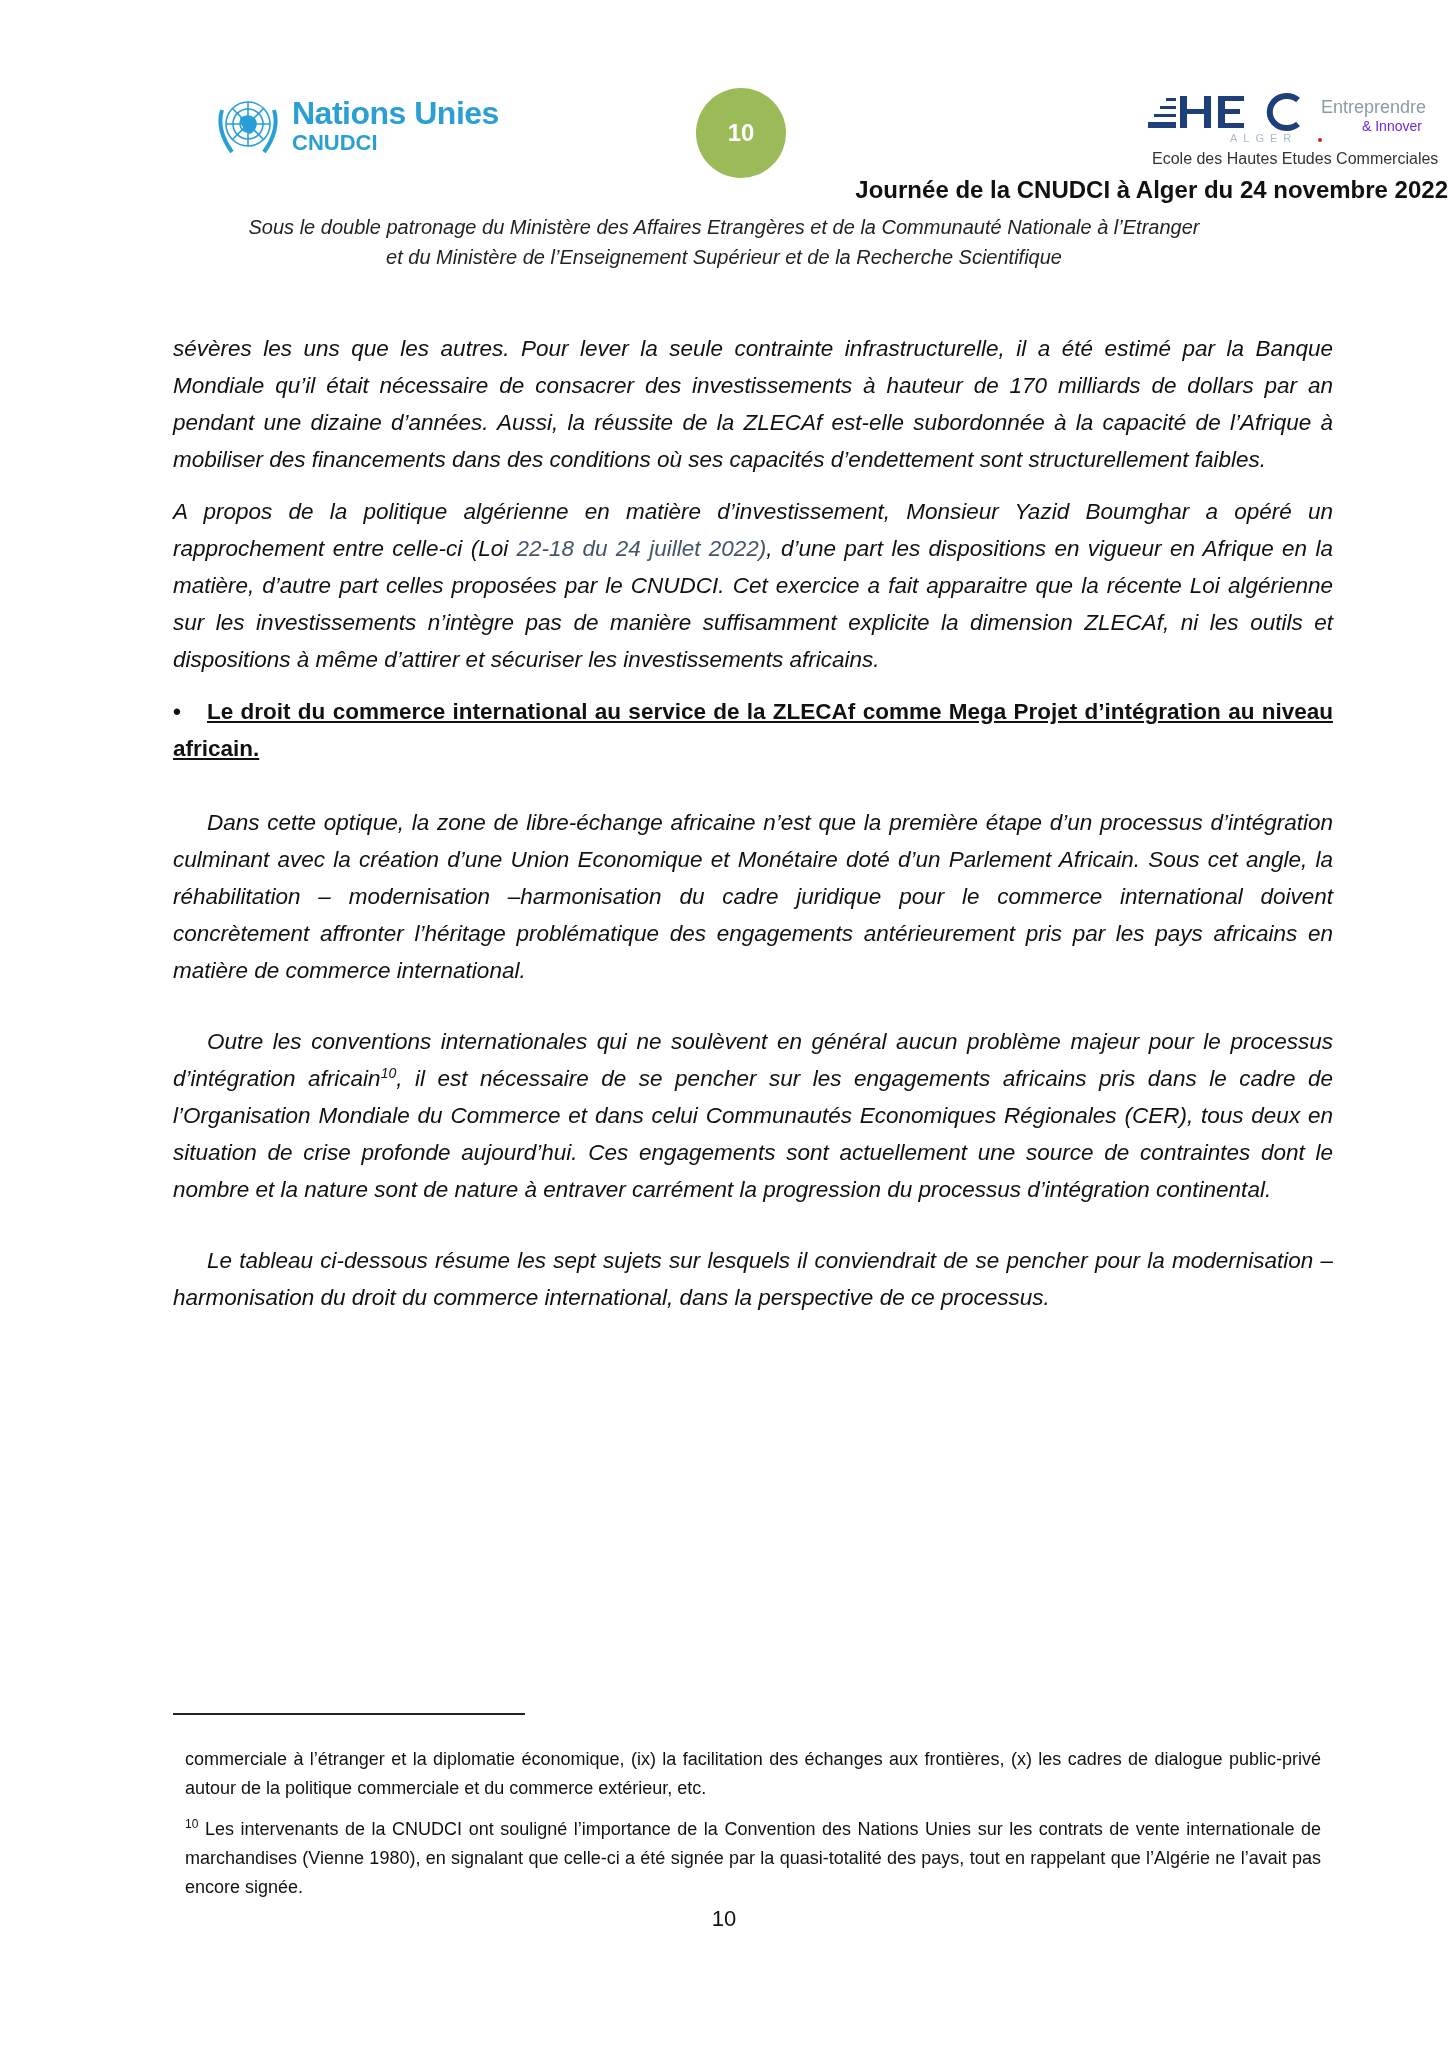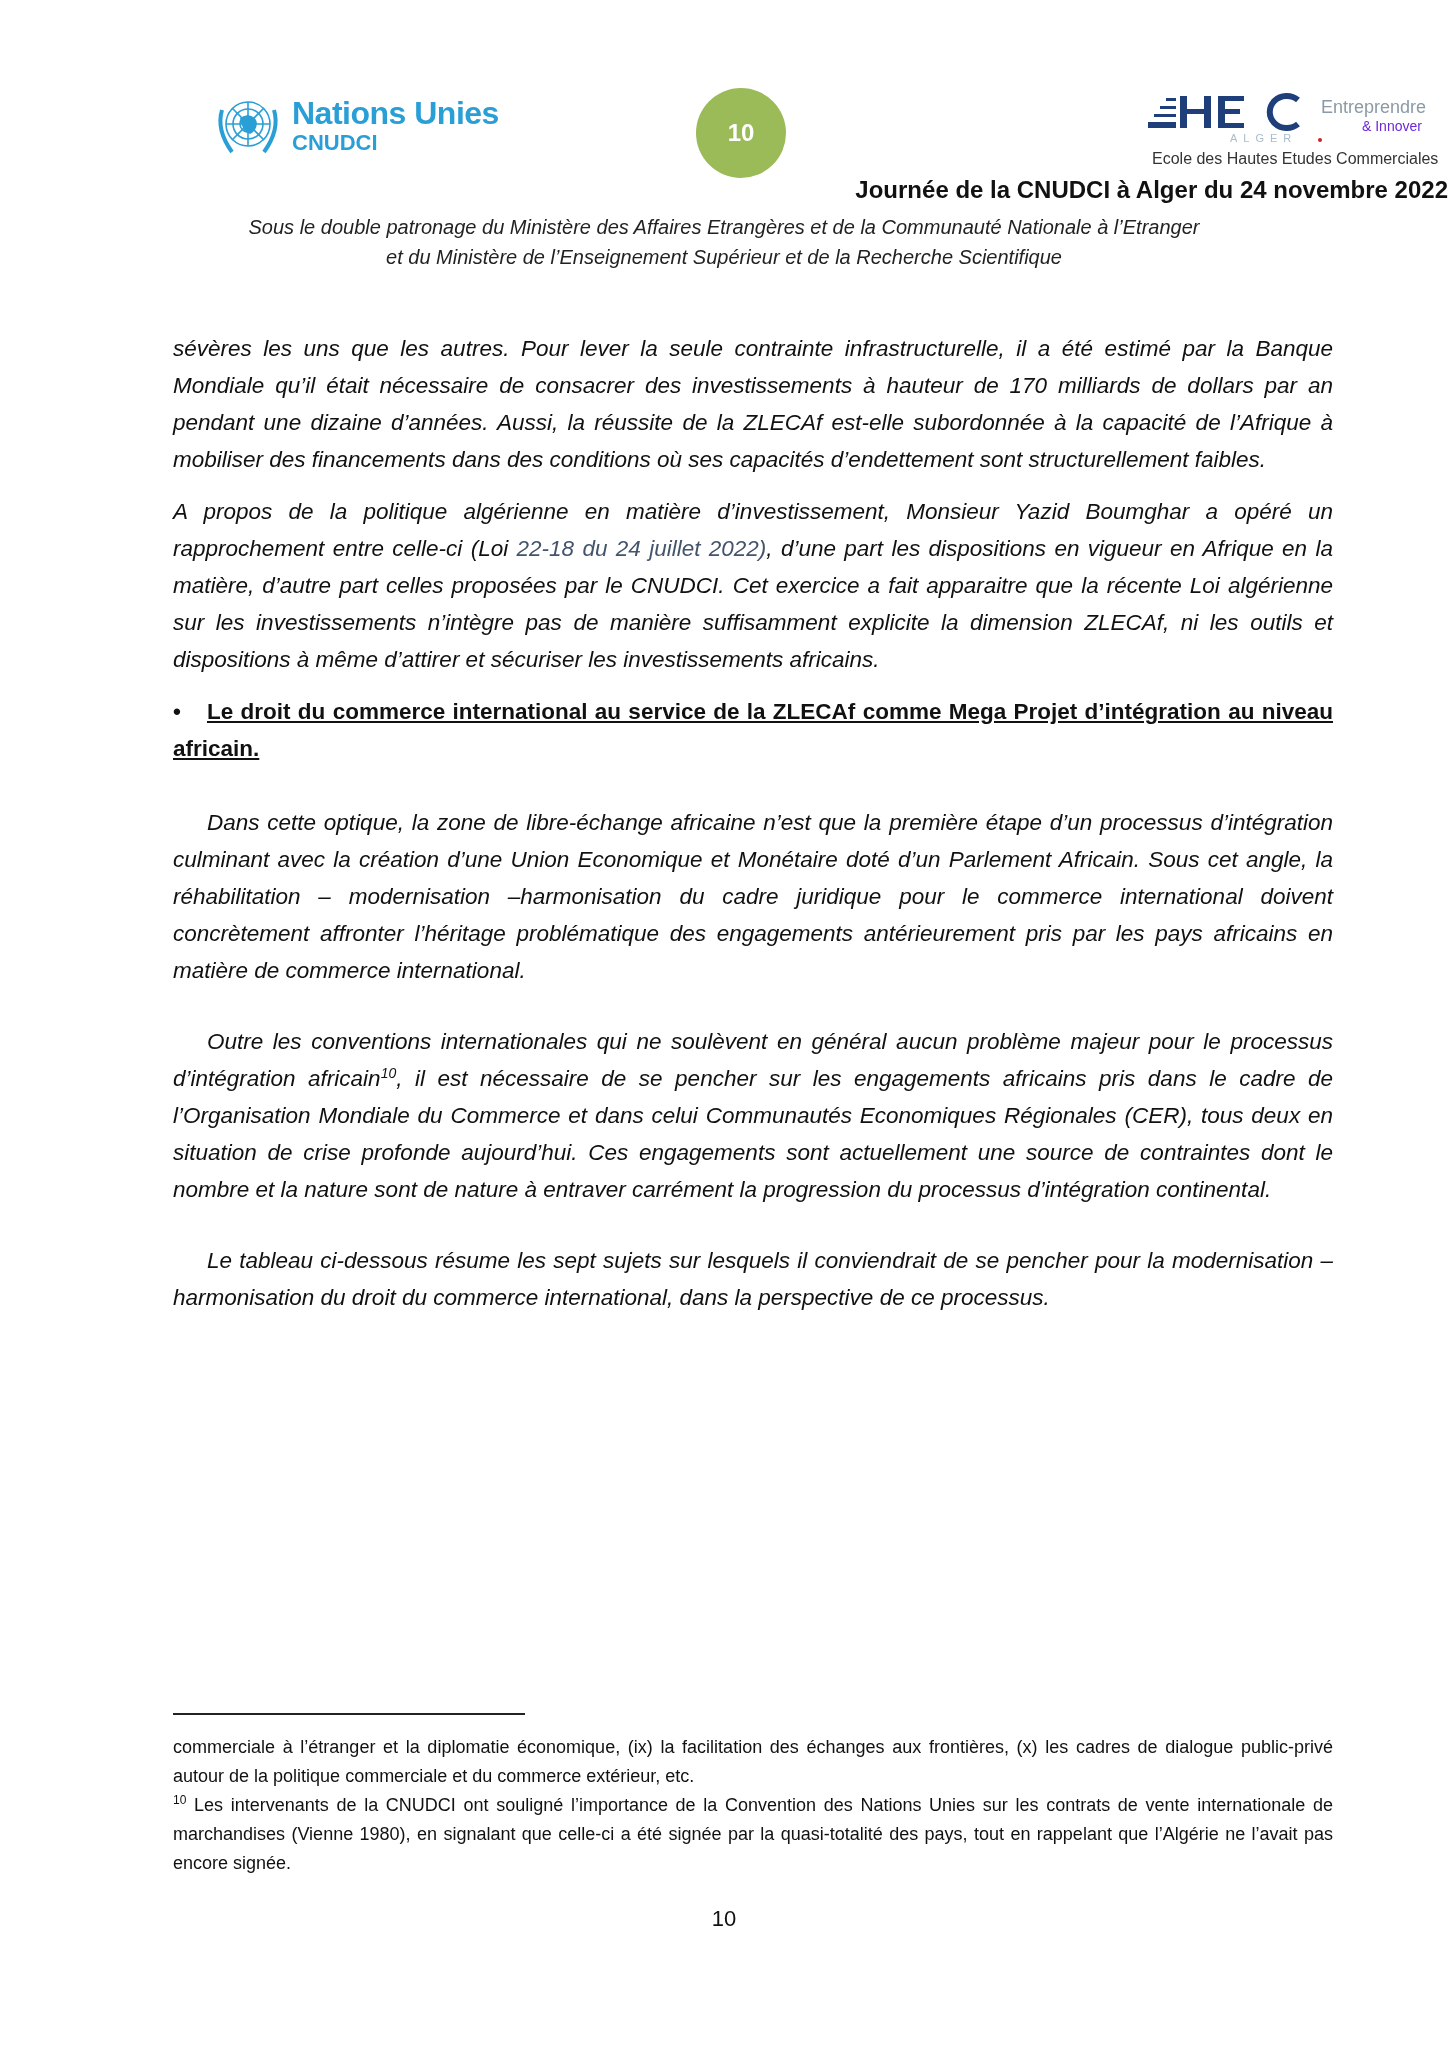--- a/index.html
+++ b/index.html
@@ -36,21 +36,21 @@
   .indent { text-indent: 34px; }
   .gap { margin-top: 34px; }
   .loi-ref { color: #44546a; }
   .bullet-head { margin: 0 0 37px 0; font-weight: bold; text-decoration: underline; text-align: justify; }
   .bullet-dot { display: inline-block; width: 34px; text-decoration: none; font-weight: bold; }
   sup { font-size: 14px; line-height: 0; }
 
   
   .fn-rule { position: absolute; left: 173px; top: 1713px; width: 352px; height: 2px; background: #222; }
   .footnotes { position: absolute; left: 173px; width: 1160px; top: 1733px; font-size: 18px; line-height: 29px; }
-  .fn { margin: 0; text-align: justify; }
+  .fn { margin: 12px; text-align: justify; }
   .fn sup { font-size: 12px; }
 
   .page-num { position: absolute; left: 0; width: 1448px; top: 1906px; text-align: center; font-size: 22px; color: #111; }
 </style>
 </head>
 <body>
 
 <div class="page">
 
   <div>

